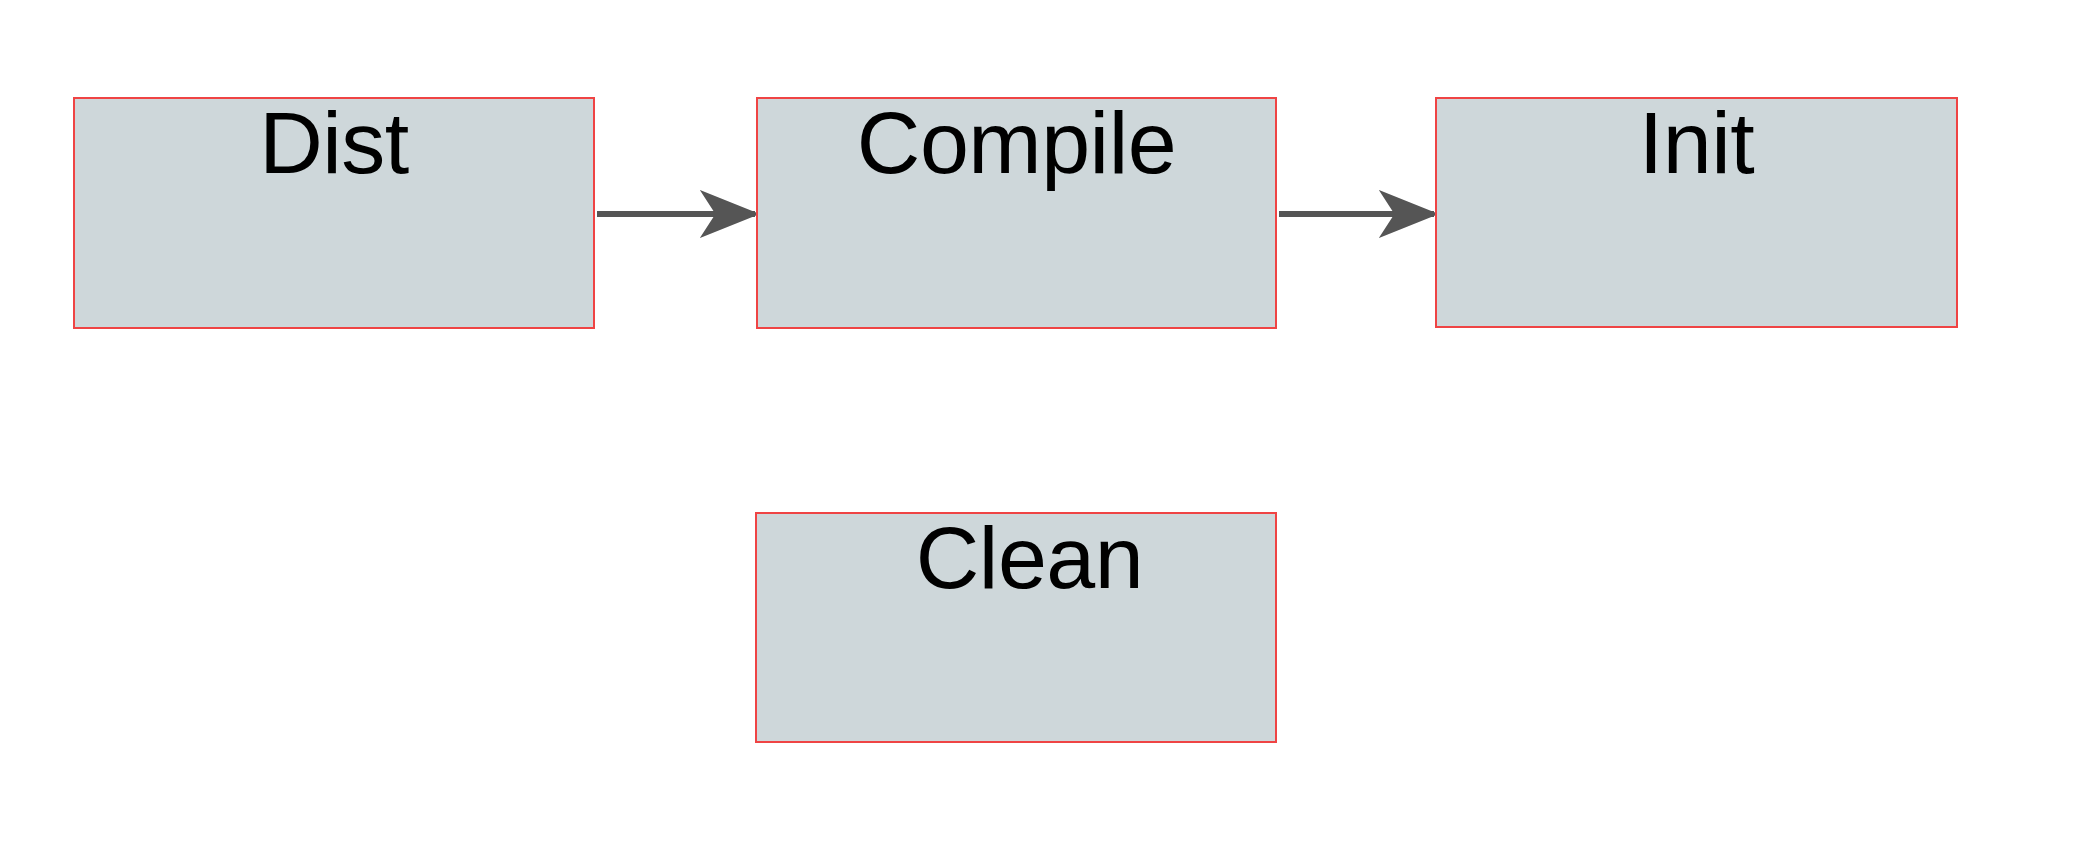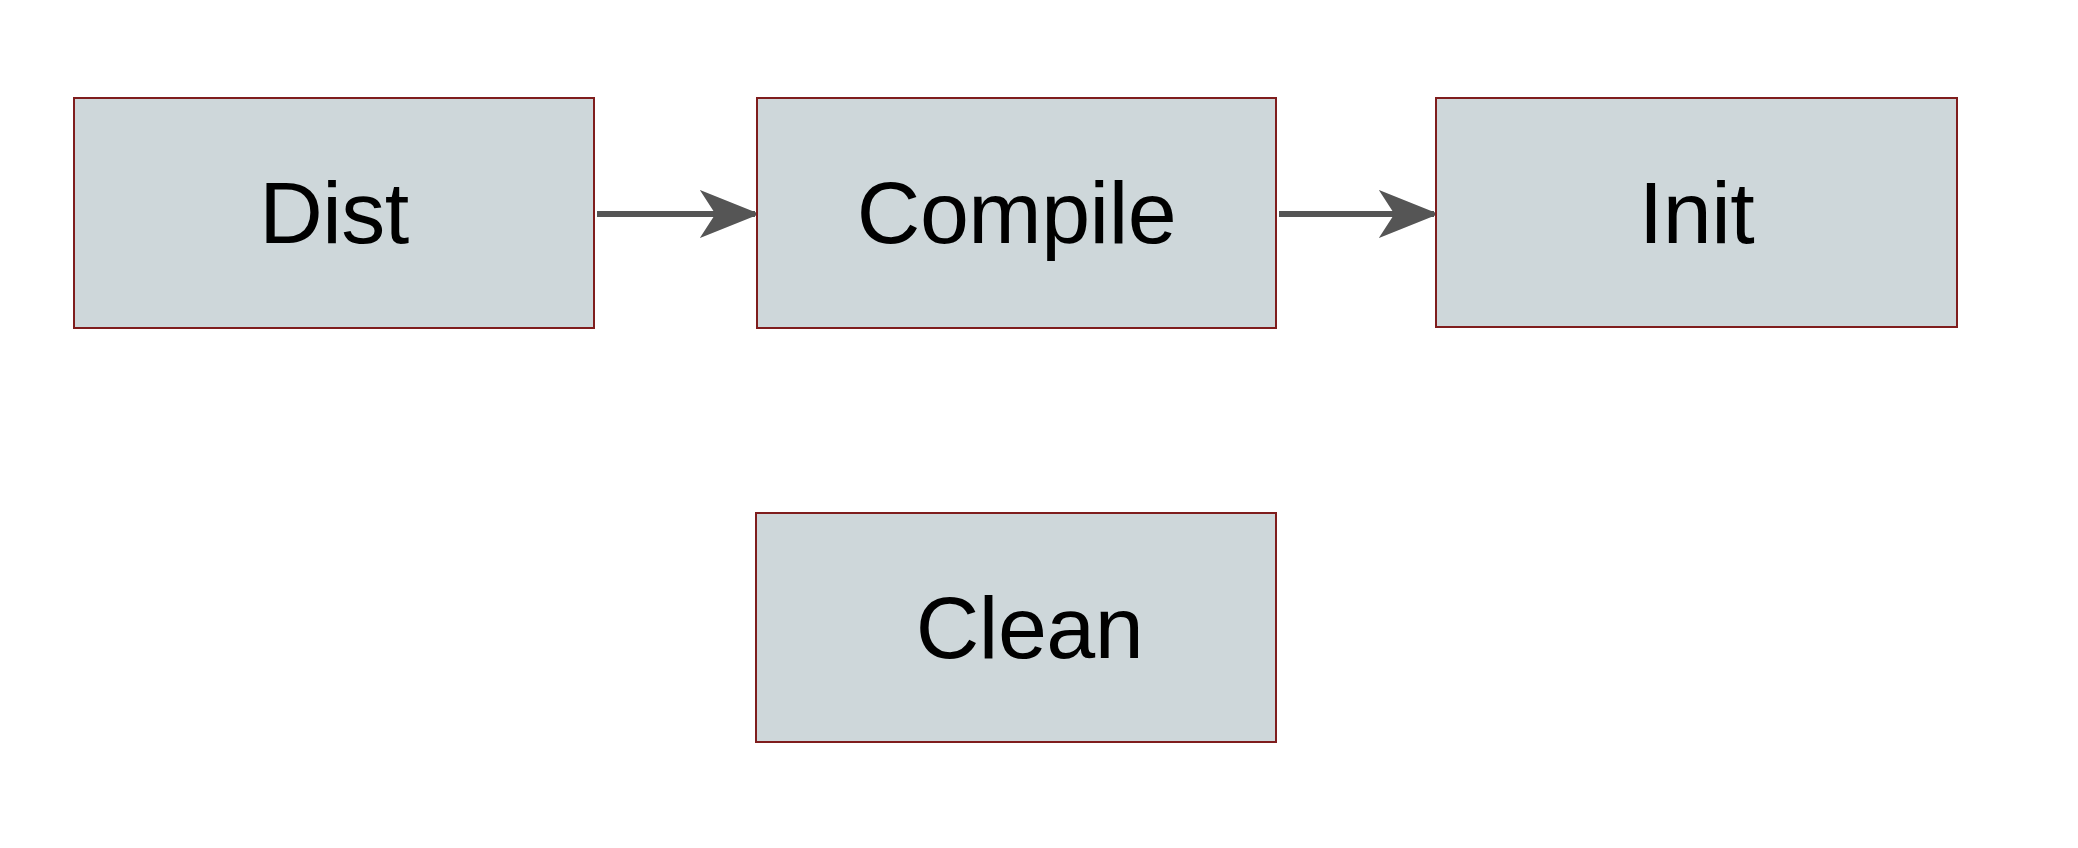--- a/index.html
+++ b/index.html
@@ -18,23 +18,23 @@
     position: relative;
     width: 2078px;
     height: 848px;
     background: #ffffff;
   }
 
   .node {
     position: absolute;
     box-sizing: border-box;
     background: #ced7da;
-    border: 2px solid #7f1d1d;
+    border: 2px solid #ef4444;
     display: flex;
-    align-items: center;
+    align-items: flex-start;
     justify-content: center;
   }
 
   .node-label {
     font-family: "Liberation Sans", sans-serif;
     font-weight: 300;
     font-size: 88px;
     line-height: 1;
     color: #000000;
     letter-spacing: -0.5px;

